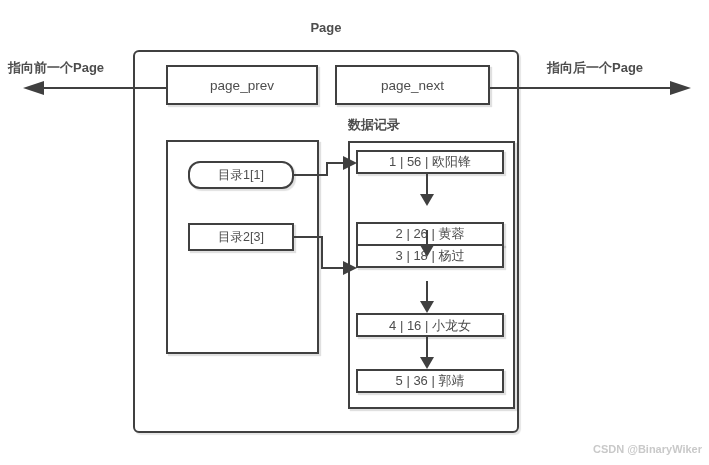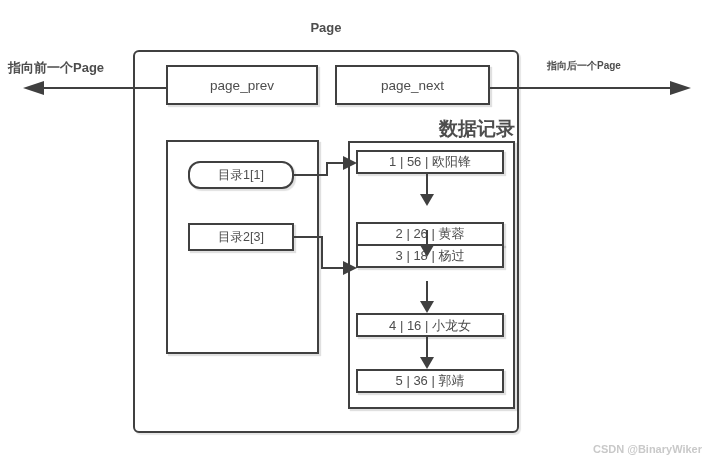--- a/index.html
+++ b/index.html
@@ -37,28 +37,28 @@
     border-radius: 6px;
     box-shadow: 2px 2px 1px rgba(0,0,0,0.10);
   }
   #page-title {
     left: 133px; top: 20px; width: 386px; height: 18px;
     font-size: 13px; text-align: center;
   }
   #page-prev-box { left: 166px; top: 65px; width: 152px; height: 40px; font-size: 13.5px; }
   #page-next-box { left: 335px; top: 65px; width: 155px; height: 40px; font-size: 13.5px; }
   #prev-arrow-label { left: 8px;   top: 59px; font-size: 13px; white-space: nowrap; }
-  #next-arrow-label { left: 547px; top: 59px; font-size: 10px; white-space: nowrap; }
+  #next-arrow-label { left: 547px; top: 59px; font-size: 13px; white-space: nowrap; }
   #directory-container { left: 166px; top: 140px; width: 153px; height: 214px; }
   .dir-entry { left: 188px; width: 106px; height: 28px; font-size: 12.5px; }
   #dir-entry-0 { top: 161px; border-radius: 12px; }
   #dir-entry-1 { top: 223px; }
   #records-title {
     left: 348px; top: 116px; width: 167px; height: 18px;
-    font-size: 19px; text-align: right;
+    font-size: 13px; text-align: left;
   }
   #records-container { left: 348px; top: 141px; width: 167px; height: 268px; }
   .record-row { left: 356px; width: 148px; height: 24px; font-size: 13px; }
   #record-0 { top: 150px; }
   #record-1 { top: 222px; }
   #record-2 { top: 244px; }
   #record-3 { top: 313px; align-items: flex-end; }
   #record-4 { top: 369px; }
   #watermark {
     right: 7px; top: 443px;

